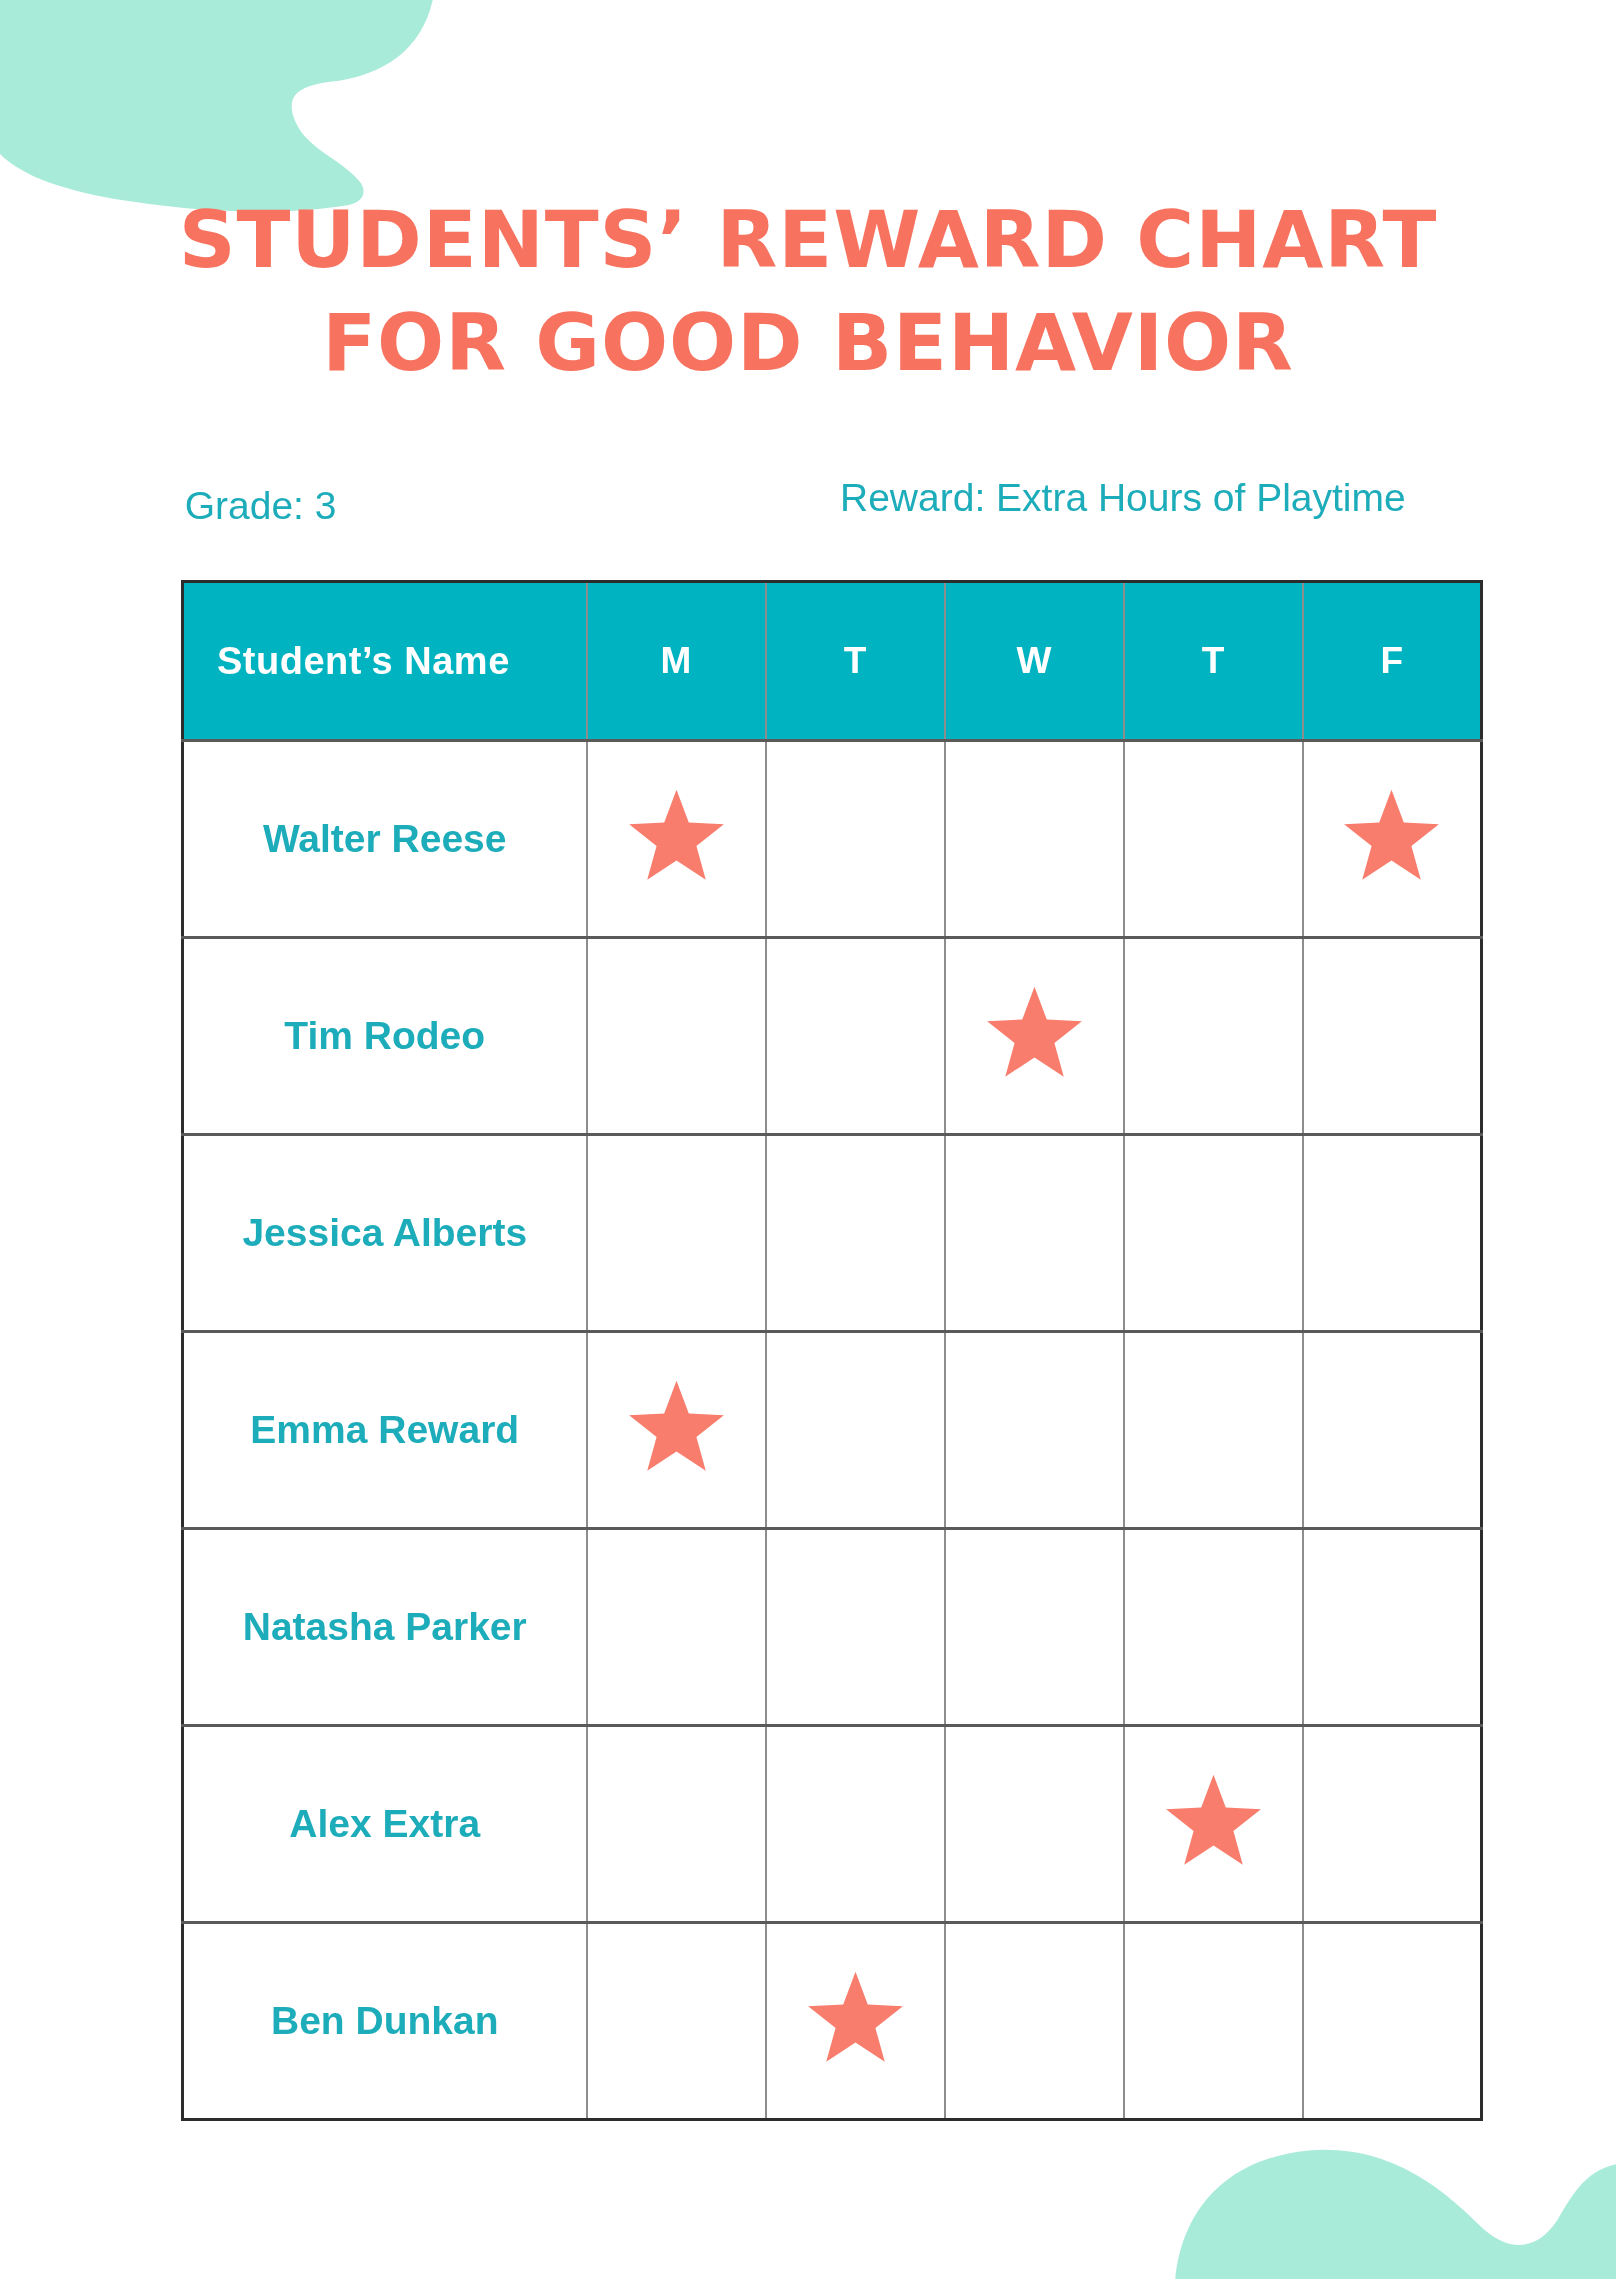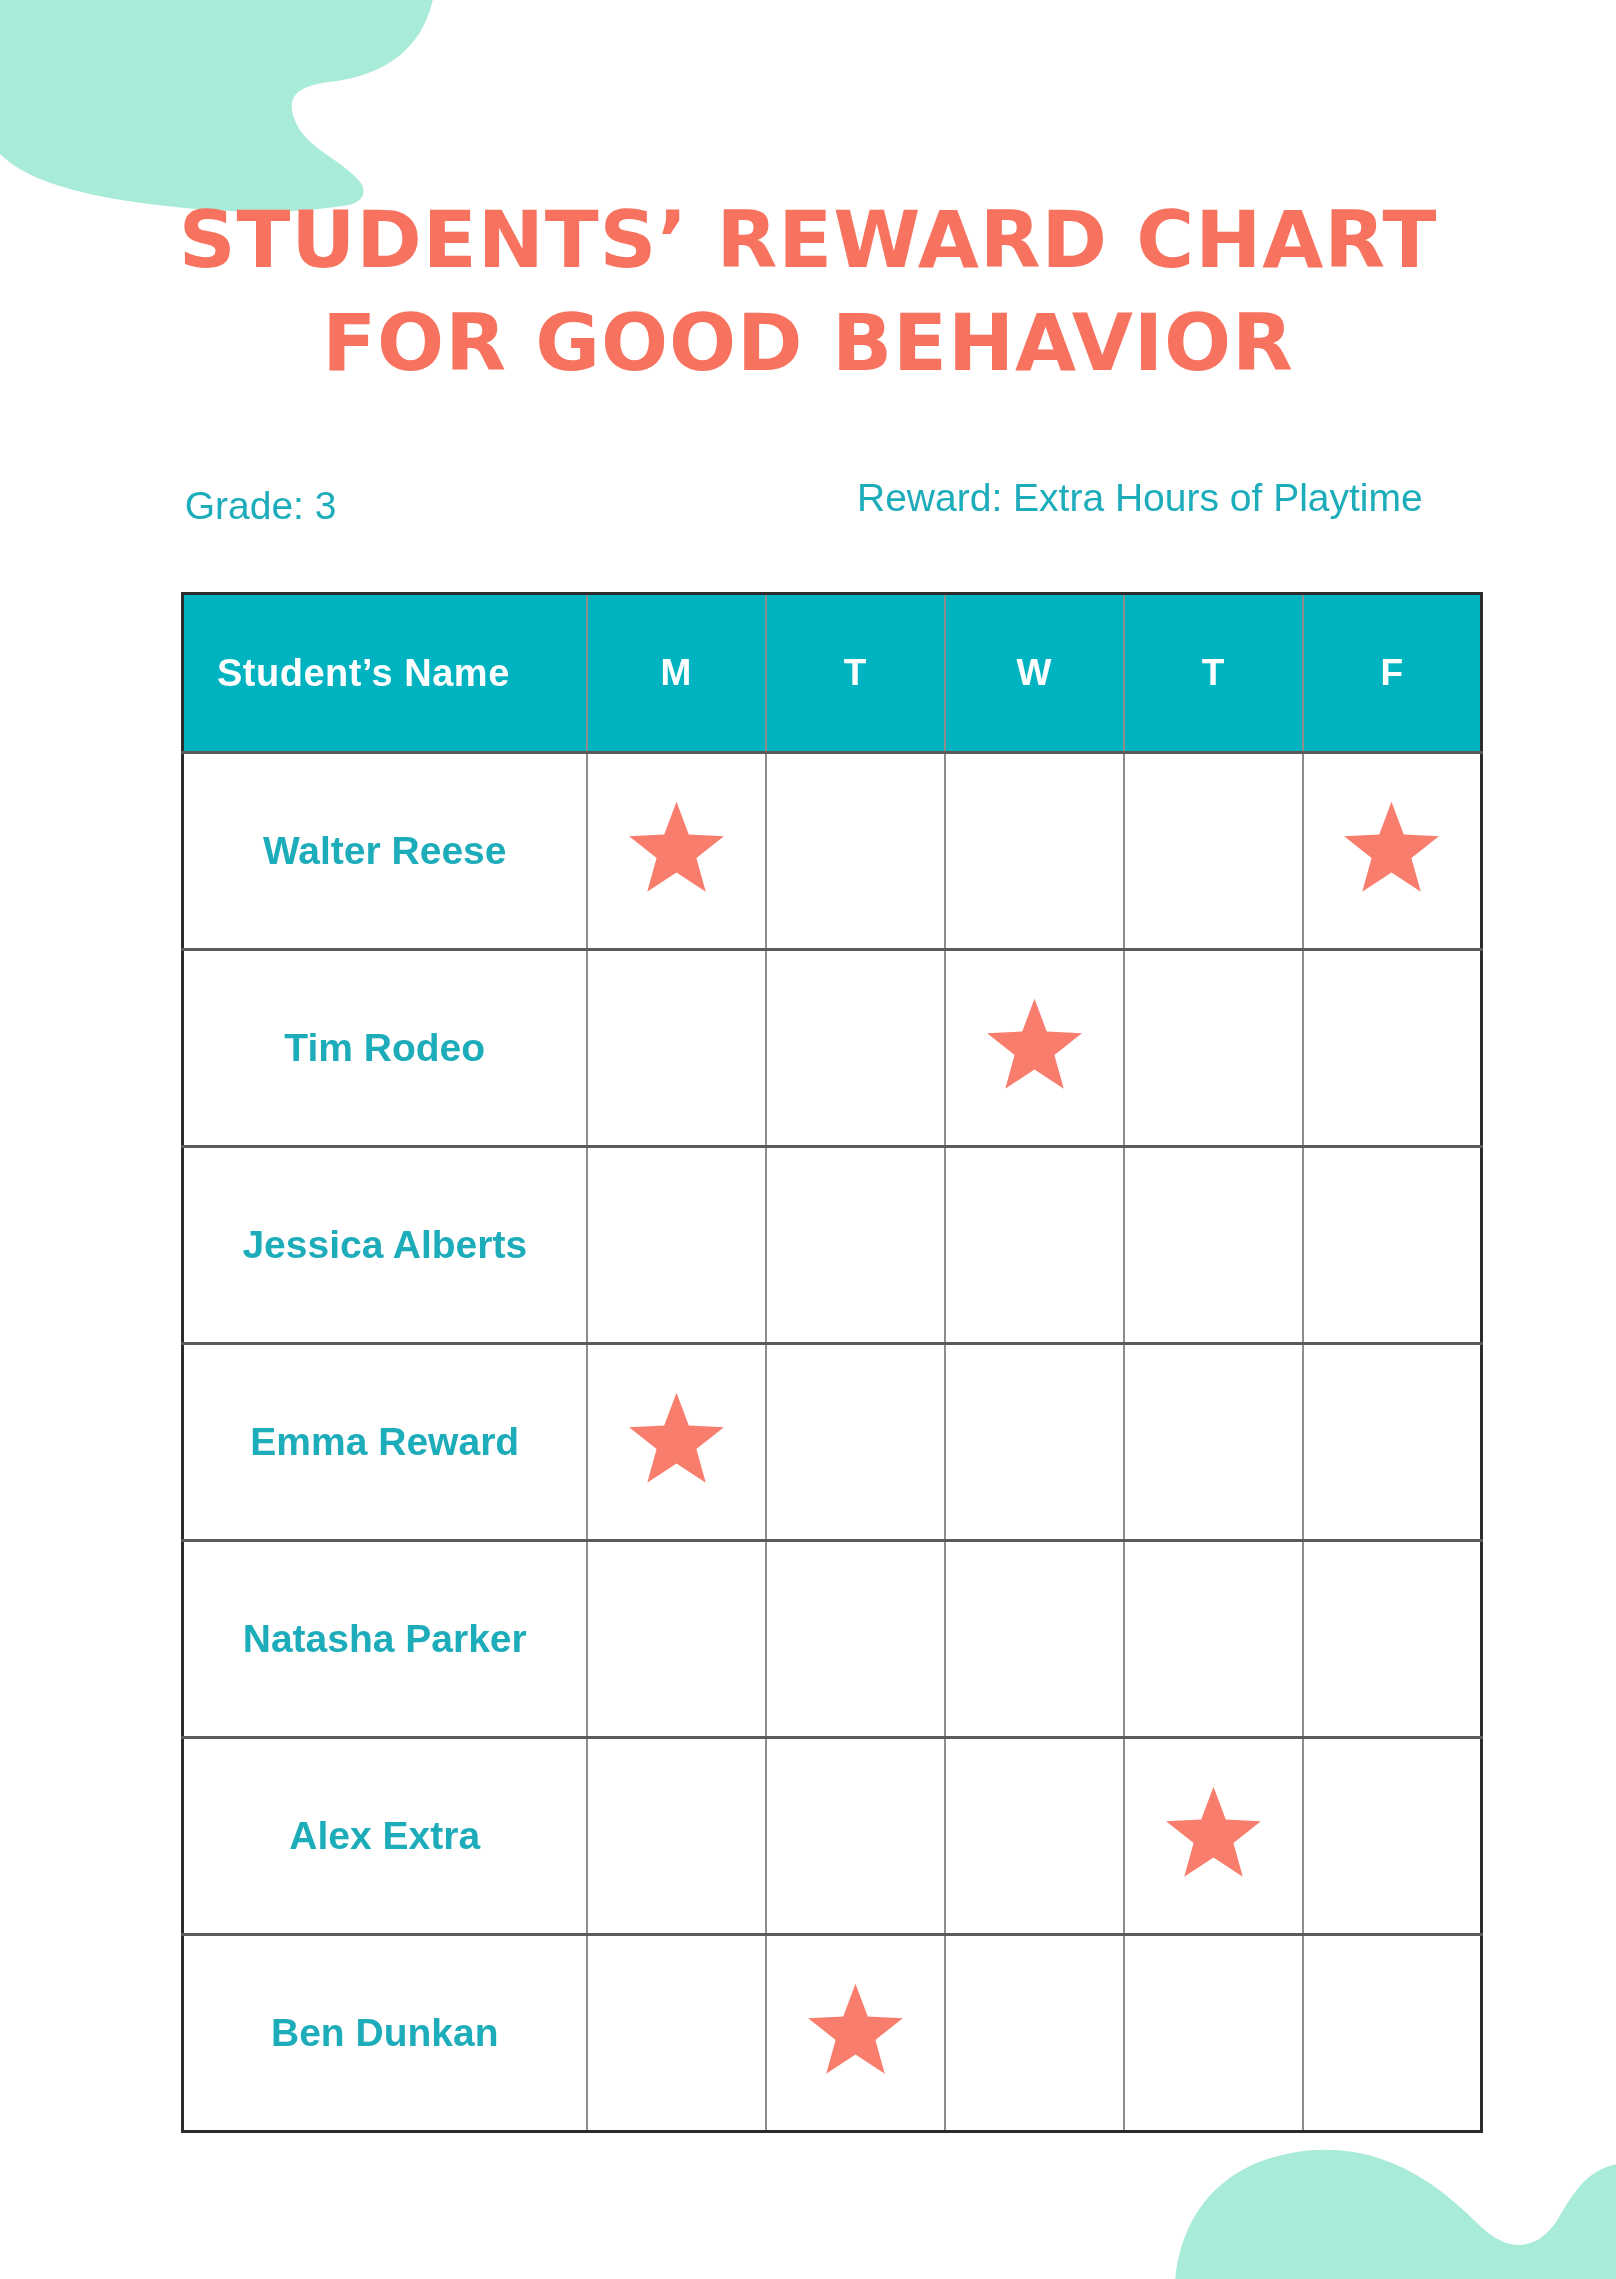--- a/index.html
+++ b/index.html
@@ -23,23 +23,23 @@
     letter-spacing:0.9px;
     color:var(--title-color,#F7735F);
     margin:0;
   }
   .meta{
     position:absolute;left:181px;top:476px;width:1300px;height:48px;
     font-size:39px;
     color:var(--teal-text,#1DACBA);
   }
   .meta .grade{position:absolute;left:3.7px;top:8px;}
-  .meta .reward{position:absolute;left:676px;top:0;}
+  .meta .reward{position:absolute;left:659px;top:0;}
   table.chart{
-    position:absolute;left:181px;top:592px;
+    position:absolute;left:181px;top:580px;
     width:1300px;
     table-layout:fixed;
     border-collapse:collapse;
     border:3.7px solid #2c2c2c;
   }
   col.name-col{width:404px;}
   col.day-col{width:179px;}
   tr.header-row{height:159px;}
   tr.body-row{height:197px;margin-top:12px;}
   tr{border-bottom:3.7px solid #5a5a5a;}

